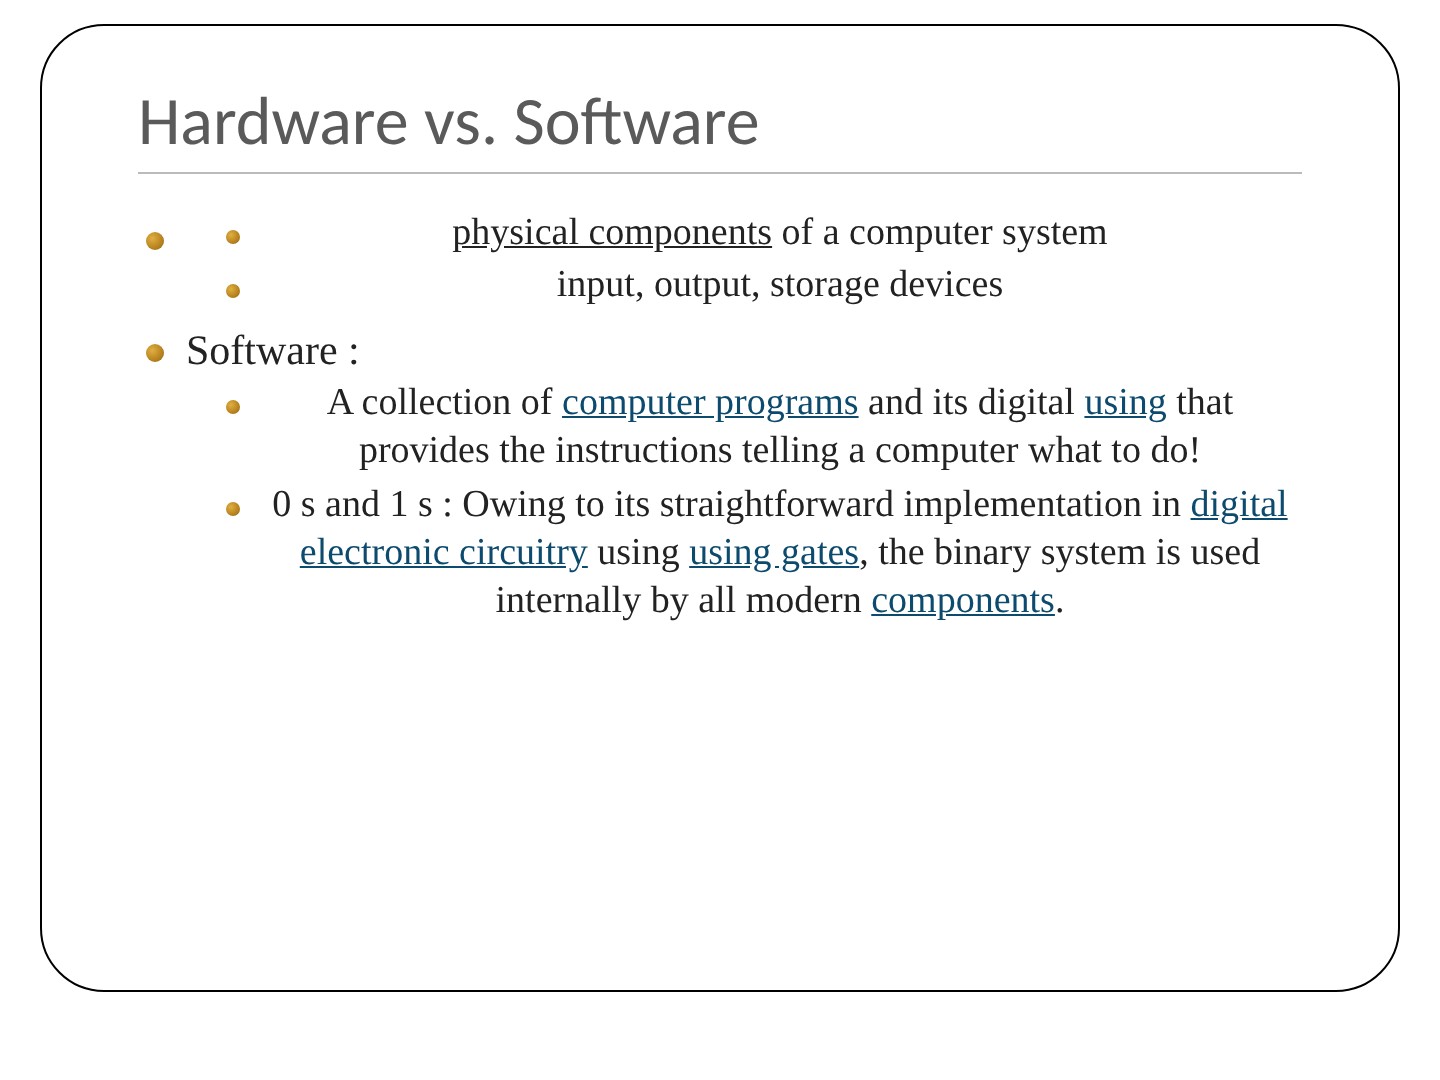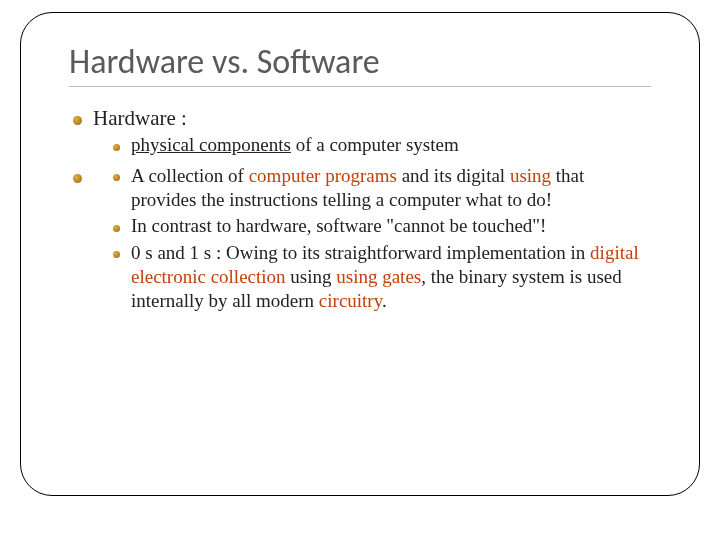--- a/index.html
+++ b/index.html
@@ -61,53 +61,54 @@
     list-style: none;
     padding-left: 18px;
     margin: 2px 0 6px 0;
   }
   .lvl2 > li {
     position: relative;
     padding-left: 18px;
     font-size: 19px;
     line-height: 1.28;
     margin: 2px;
+    text-align: center;
   }
   .lvl2 > li::before {
     content: '';
     position: absolute;
     left: 0;
     top: 0.55em;
     width: 7px;
     height: 7px;
     background: radial-gradient(circle at 35% 35%, #e0b040 0%, #b07a1a 70%, #7a5210 100%);
     border-radius: 50%;
   }
   .u { text-decoration: underline; }
-  .link { color: #c2410c; }
+  .link { color: #0c4a6e; text-decoration: underline; }
 </style>
 </head>
 <body>
 
 <div class="slide">
   <div class="frame">
     <div class="title">Hardware vs. Software</div>
 
     <ul class="lvl1">
 
       <li>
-        <span>Hardware :</span>
         <ul class="lvl2">
           <li><span class="u">physical components</span><span> of a computer system</span></li>
+          <li><span>input, output, storage devices</span></li>
         </ul>
       </li>
 
       <li>
+        <span>Software :</span>
         <ul class="lvl2">
           <li><span>A collection of </span><span class="link">computer programs</span><span> and its digital </span><span class="link">using</span><span> that provides the instructions telling a computer what to do!</span></li>
-          <li><span>In contrast to hardware, software "cannot be touched"!</span></li>
-          <li><span>0 s and 1 s : Owing to its straightforward implementation in </span><span class="link">digital</span><span> </span><span class="link">electronic collection</span><span> using </span><span class="link">using gates</span><span>, the binary system is used internally by all modern </span><span class="link">circuitry</span><span>.</span></li>
+          <li><span>0 s and 1 s : Owing to its straightforward implementation in </span><span class="link">digital</span><span> </span><span class="link">electronic circuitry</span><span> using </span><span class="link">using gates</span><span>, the binary system is used internally by all modern </span><span class="link">components</span><span>.</span></li>
         </ul>
       </li>
 
     </ul>
   </div>
 </div>
 
 </body></html>

